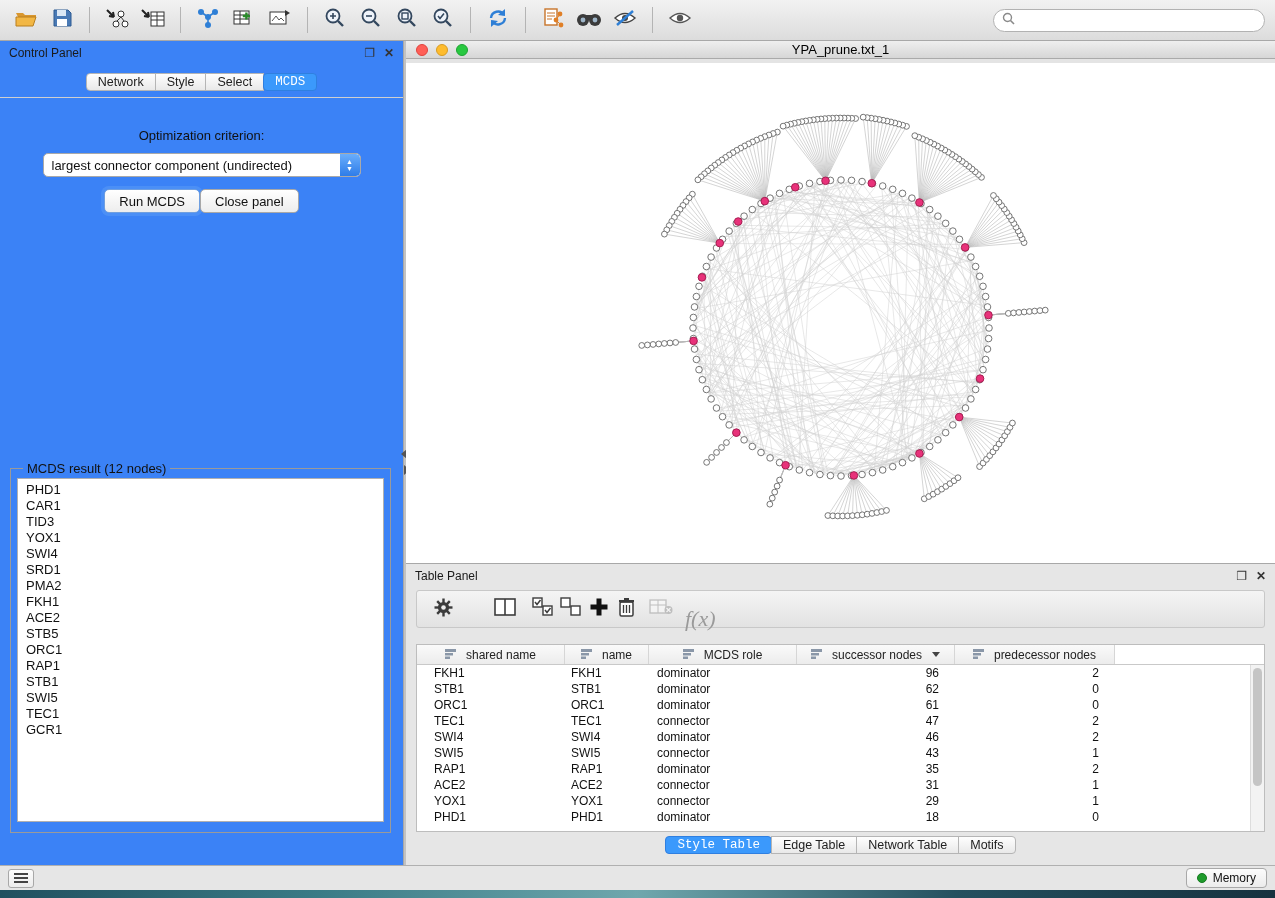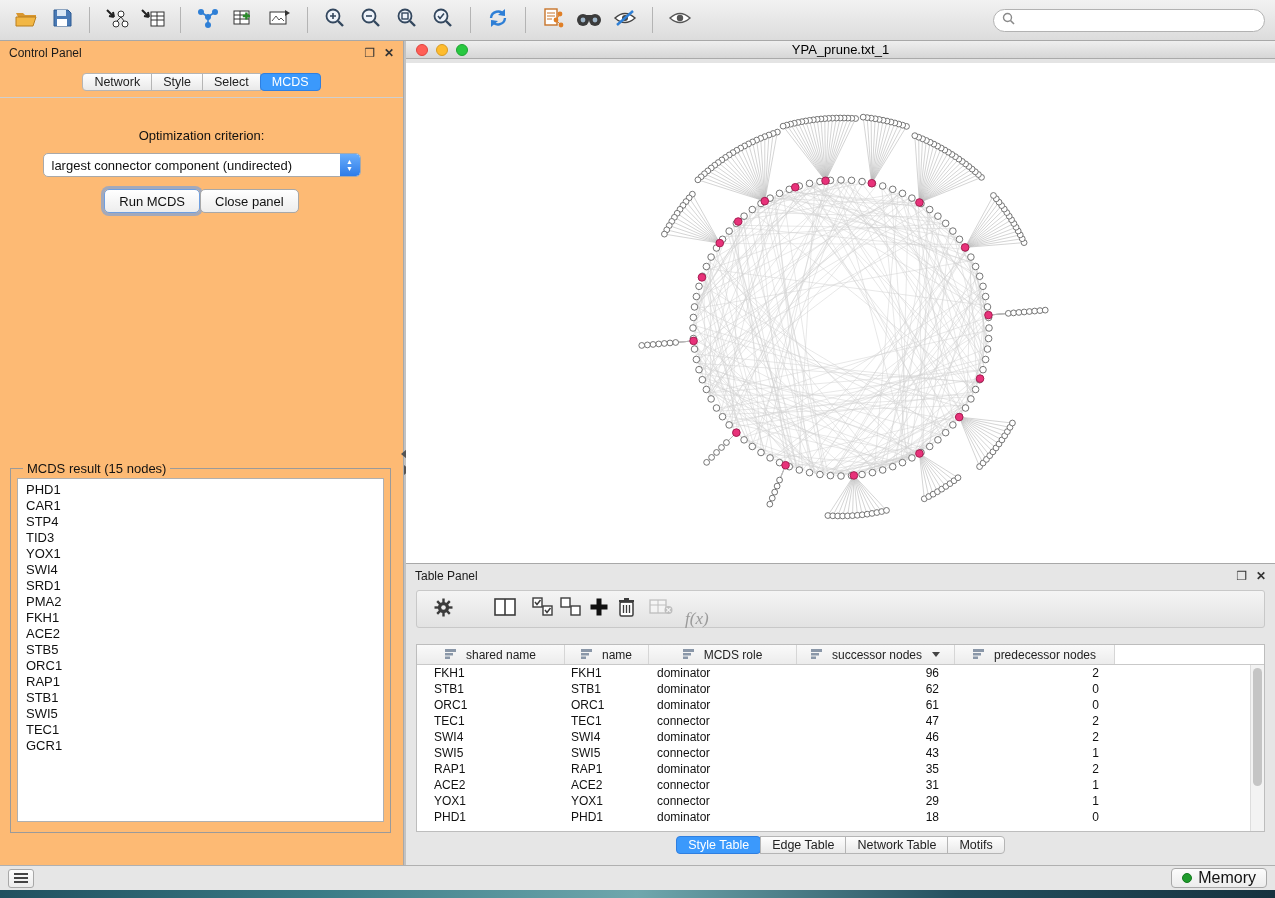--- a/index.html
+++ b/index.html
@@ -10,31 +10,31 @@
   .toolbar{position:absolute;left:0;top:0;right:0;height:41px;
     background:linear-gradient(#f2f2f2,#dcdcdc);border-bottom:1px solid #a8a8a8;
     display:flex;align-items:center;padding:0 10px;gap:4px;}
   .tb-btn{width:32px;height:32px;display:flex;align-items:center;justify-content:center;border-radius:4px;flex:0 0 auto;}
   .tb-sep{width:1px;height:26px;background:#b4b4b4;margin:0 7px;flex:0 0 auto;}
   .search-wrap{margin-left:auto;width:272px;height:23px;background:#fff;border:1px solid #b2b2b2;
     border-radius:12px;display:flex;align-items:center;padding:0 8px;gap:5px;}
   .search-wrap input{border:none;outline:none;flex:1;font-size:12px;font-family:"Liberation Sans",sans-serif;background:transparent;}
 
   
-  .control-panel{position:absolute;left:0;top:41px;width:403px;bottom:33px;background:#fdba74;}
+  .control-panel{position:absolute;left:0;top:41px;width:403px;bottom:33px;background:#3b82f6;}
   .panel-header{height:24px;display:flex;align-items:center;padding:0 9px;font-size:12px;color:#1a1a1a;}
   .panel-header .spacer{flex:1;}
   .win-glyph{font-size:12px;color:#333;margin-left:9px;cursor:default;line-height:1;}
   .ctl-tabs{display:flex;justify-content:center;margin-top:8px;padding-bottom:6px;border-bottom:1px solid #cfcfcf;}
   .chip{height:18px;padding:0 11px;display:flex;align-items:center;font-size:12.5px;color:#222;
     background:linear-gradient(#fefefe,#e9e9e9);border:1px solid #b5b5b5;}
   .chip+.chip{margin-left:-1px;}
   .chip:first-child{border-radius:4px 0 0 4px;}
   .chip:last-child{border-radius:0 4px 4px 0;}
-  .chip.active{background:#3b99fc;border-color:#2f7fe0;color:#fff;border-radius:4px;}
+  .chip.active{background:#3b99fc;border-color:#2f7fe0;color:#fff;border-radius:4px;font-family:Liberation Mono, monospace;}
   .opt-label{margin-top:30px;text-align:center;font-size:13px;color:#111;}
   .dropdown{margin:10px auto 0;width:318px;height:24px;background:#fff;border:1px solid #a9a9a9;border-radius:5px;
     display:flex;align-items:center;overflow:hidden;}
   .dropdown .dd-text{flex:1;font-size:13px;padding:0 8px;color:#111;white-space:nowrap;}
   .dd-stepper{width:20px;height:100%;background:linear-gradient(#6aaefc,#2e7ce8);display:flex;flex-direction:column;
     align-items:center;justify-content:center;gap:1px;border-radius:0 4px 4px 0;}
   .dd-stepper span{color:#fff;font-size:7px;line-height:6px;}
   .btn-row{margin-top:12px;display:flex;justify-content:center;}
   .btn{height:24px;padding:0 14px;font-size:13px;color:#111;background:linear-gradient(#ffffff,#ededed);
     border:1px solid #a8a8a8;border-radius:5px;display:flex;align-items:center;}
@@ -61,21 +61,21 @@
   .light.green{background:#28c840;border:1px solid #1ea433;}
   .net-title{position:absolute;left:0;right:0;text-align:center;font-size:13px;color:#000;}
   .net-canvas{position:absolute;left:406px;top:63px;right:0;height:500px;background:#fff;}
 
   
   .table-panel{position:absolute;left:406px;top:563px;right:0;bottom:33px;background:#e6e6e6;border-top:1px solid #a8a8a8;}
   .tp-toolbar{position:absolute;left:10px;right:10px;top:26px;height:38px;
     background:linear-gradient(#f4f4f4,#e2e2e2);border:1px solid #c8c8c8;border-radius:3px;
     display:flex;align-items:center;padding:0 12px;}
   .tp-icon{width:28px;height:28px;display:flex;align-items:center;justify-content:center;}
-  .fx{font-family:"Liberation Serif",serif;font-style:italic;font-size:17px;color:#9a9a9a;margin-left:10px;margin-top:19px;}
+  .fx{font-family:"Liberation Serif",serif;font-style:italic;font-size:22px;color:#9a9a9a;margin-left:10px;margin-top:19px;}
   .tableview{position:absolute;left:10px;right:10px;top:80px;height:188px;background:#fff;border:1px solid #bdbdbd;overflow:hidden;}
   .thead{display:flex;height:20px;border-bottom:1px solid #c9c9c9;}
   .th{display:flex;align-items:center;justify-content:center;gap:10px;font-size:12px;color:#222;
     background:linear-gradient(#fafafa,#ececec);border-right:1px solid #d6d6d6;height:100%;}
   .th .caret{width:0;height:0;border-left:4px solid transparent;border-right:4px solid transparent;border-top:5px solid #444;}
   .c0{width:148px;} .c1{width:84px;} .c2{width:148px;} .c3{width:158px;} .c4{width:160px;}
   .th-fill{flex:1;background:#fff;}
   .tbody{position:absolute;left:0;right:14px;top:20px;bottom:0;}
   .trow{display:flex;height:16px;align-items:center;}
   .tcell{font-size:12px;color:#111;overflow:hidden;white-space:nowrap;}
@@ -84,21 +84,21 @@
   .vscroll{position:absolute;right:0;top:20px;bottom:0;width:14px;background:#f3f3f3;border-left:1px solid #ddd;}
   .vthumb{position:absolute;left:2px;right:2px;top:3px;height:118px;background:#c5c5c5;border-radius:5px;}
   .tp-tabs{position:absolute;left:0;right:0;top:272px;display:flex;justify-content:center;}
 
   
   .statusbar{position:absolute;left:0;right:0;bottom:8px;height:25px;background:#e6e6e6;border-top:1px solid #b0b0b0;
     display:flex;align-items:center;padding:0 8px;}
   .menu-btn{width:26px;height:19px;border:1px solid #a8a8a8;border-radius:3px;background:linear-gradient(#fcfcfc,#ececec);
     display:flex;align-items:center;justify-content:center;}
   .mem-btn{margin-left:auto;height:20px;border:1px solid #a8a8a8;border-radius:4px;background:linear-gradient(#fcfcfc,#ececec);
-    display:flex;align-items:center;gap:6px;padding:0 10px;font-size:16px;color:#111;}
+    display:flex;align-items:center;gap:6px;padding:0 10px;font-size:12px;color:#111;}
   .mem-dot{width:10px;height:10px;border-radius:50%;background:#1f9b2c;border:1px solid #157a20;}
   .desktop-strip{position:absolute;left:0;right:0;bottom:0;height:8px;
     background:linear-gradient(90deg,#20505f,#3a7b86,#6fa7ad,#24505f,#16323f);}
 </style>
 </head>
 <body>
 
 <div class="toolbar">
   <div class="tb-btn">
     <span>
@@ -288,25 +288,24 @@
     <span class="dd-stepper">
         <span>▲</span>
         <span>▼</span>
       </span>
   </div>
   <div class="btn-row">
     <div class="btn focused">Run MCDS</div>
     <div class="btn">Close panel</div>
   </div>
   <fieldset class="mcds-fieldset">
-    <legend>MCDS result (15 nodes)</legend>
+    <legend>MCDS result (12 nodes)</legend>
     <div class="mcds-list">
         <div class="mcds-item">PHD1</div>
         <div class="mcds-item">CAR1</div>
-        <div class="mcds-item">STP4</div>
         <div class="mcds-item">TID3</div>
         <div class="mcds-item">YOX1</div>
         <div class="mcds-item">SWI4</div>
         <div class="mcds-item">SRD1</div>
         <div class="mcds-item">PMA2</div>
         <div class="mcds-item">FKH1</div>
         <div class="mcds-item">ACE2</div>
         <div class="mcds-item">STB5</div>
         <div class="mcds-item">ORC1</div>
         <div class="mcds-item">RAP1</div>

